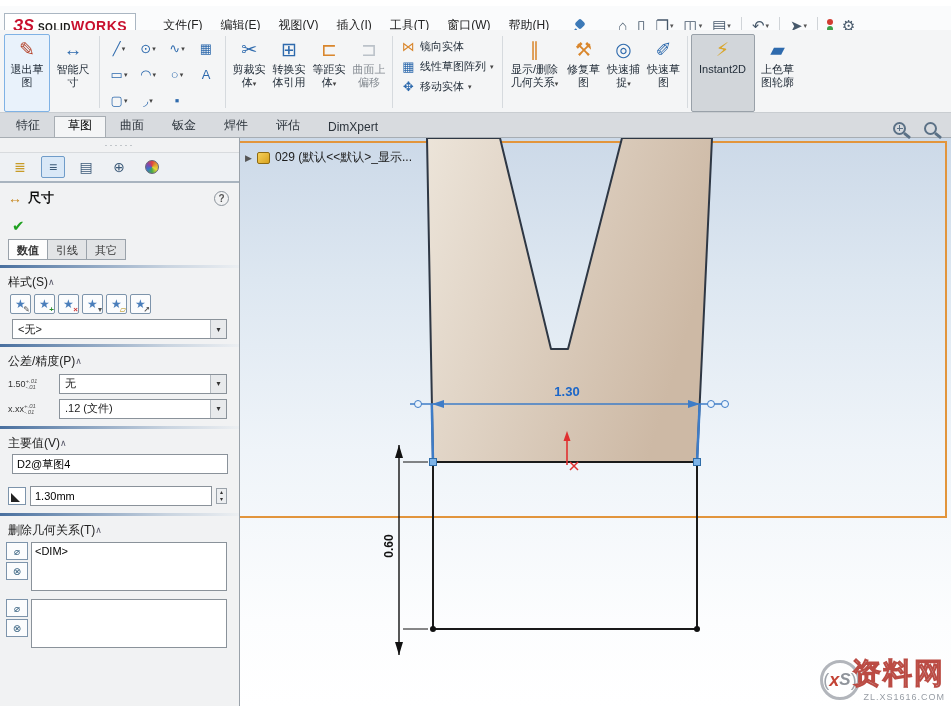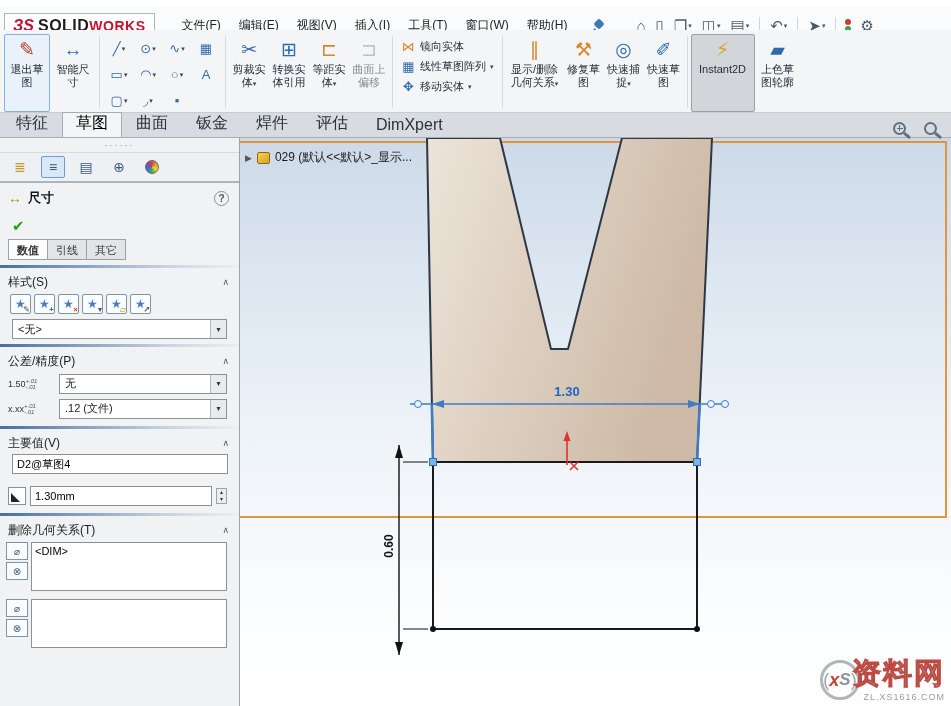--- a/index.html
+++ b/index.html
@@ -3,21 +3,21 @@
 <meta charset="utf-8">
 <style>
   *{box-sizing:border-box;margin:0;padding:0}
   html,body{width:951px;height:706px;overflow:hidden}
   body{position:relative;font-family:"Liberation Sans","DejaVu Sans",sans-serif;background:#fff;color:#222}
 
   
   .menubar{position:absolute;top:6px;left:0;width:951px;height:40px;background:#fafbfc;border-bottom:1px solid #d5d8db;display:flex;align-items:center}
   .logo{display:flex;align-items:center;gap:4px;height:26px;margin:2px 4px;padding:0 8px;border:1px solid #aab6c2;background:#fff}
   .logo-mark{color:#c8102e;font-weight:bold;font-style:italic;font-size:16px}
-  .logo-solid{font-weight:bold;font-size:16px;color:#1d1d1b;letter-spacing:.5px}
+  .logo-solid{font-weight:bold;font-size:10px;color:#1d1d1b;letter-spacing:.5px}
   .logo-works{font-weight:bold;font-size:14px;color:#c8102e;letter-spacing:.5px}
   .menus{display:flex;margin-left:14px}
   .menu{padding:5px 9px;font-size:12px;color:#222;cursor:default}
   .pin{position:relative;width:18px;height:18px;margin-left:10px}
   .pin b{position:absolute;left:8px;top:3px;width:8px;height:8px;background:#3d7ab8;border-radius:2px;transform:rotate(45deg)}
   .pin i{position:absolute;left:5px;top:11px;width:2px;height:7px;background:#3d7ab8;transform:rotate(45deg)}
   .quickbar{display:flex;align-items:center;gap:2px;margin-left:28px;color:#47596b;font-size:15px}
   .qbtn{display:flex;align-items:center;padding:2px 4px;border-radius:2px}
   .qcaret{font-size:7px;color:#555;margin-left:1px}
   .qsep{width:1px;height:18px;background:#d0d4d8;margin:0 4px}
@@ -39,40 +39,40 @@
   .tool-grid{display:grid;grid-template-columns:repeat(4,28px);grid-auto-rows:25px;gap:1px;margin:4px 2px 0 2px}
   .tbtn{display:flex;align-items:center;justify-content:center;border:1px solid transparent;border-radius:2px;font-size:13px;color:#2e6aad}
   .tbtn .caret{margin-left:1px}
   .rcol{display:flex;flex-direction:column;justify-content:flex-start;gap:3px;padding-top:6px;margin:0 2px}
   .rrow{display:flex;align-items:center;gap:4px;font-size:11px;color:#1f2a36;padding:1px 3px;border-radius:2px}
   .rrow .g{font-size:13px;color:#2e6aad;width:15px;text-align:center}
   .orange .g,.g.orange{color:#d9862c}
 
   
   .tabbar{position:absolute;top:113px;left:0;width:951px;height:25px;background:#d8dbdf;border-bottom:1px solid #a7adb3;display:flex;align-items:flex-end;padding-left:2px}
-  .ctab{font-size:16px;color:#2b333b;padding:0 13px 3px;border:1px solid transparent;border-bottom:none}
+  .ctab{font-size:12px;color:#2b333b;padding:0 13px 3px;border:1px solid transparent;border-bottom:none}
   .ctab.active{background:#f4f5f6;border-color:#a7adb3;color:#000}
 
   
   .panel{position:absolute;top:138px;left:0;width:240px;height:568px;background:#f1f2f3;border-right:1px solid #9aa2aa;overflow:hidden}
   .splitter{height:15px;display:flex;align-items:center;justify-content:center;color:#8a929a;font-size:9px;letter-spacing:2px;border-bottom:1px solid #d8dbde}
   .mgr-tabs{height:30px;display:flex;align-items:center;gap:9px;padding-left:8px;background:#eef1f4;border-bottom:2px solid #a9b4bf}
   .mgr-btn{width:24px;height:22px;display:flex;align-items:center;justify-content:center;border:1px solid transparent;border-radius:2px;font-size:14px;color:#3c5a78}
   .mgr-btn.active{background:#d9e8f7;border-color:#6f9cc9}
   .mgr-btn.gold{color:#c89b28}
   .wheel{width:14px;height:14px;border-radius:50%;background:conic-gradient(#e04040,#e0a030,#e8d838,#48a848,#3878c8,#8048b0,#e04040);border:1px solid #667}
   .pm-title{height:30px;display:flex;align-items:center;gap:6px;padding:0 10px 0 8px;font-size:13px;font-weight:bold;color:#111}
   .pm-title .g{font-size:14px;color:#c8881f;font-weight:normal}
   .help{margin-left:auto;width:15px;height:15px;border:1px solid #8a929a;border-radius:50%;font-size:10px;font-weight:bold;color:#555;display:flex;align-items:center;justify-content:center}
   .pm-check{height:26px;padding-left:12px;font-size:15px;color:#1fa01f;display:flex;align-items:center}
   .pm-tabs{display:flex;padding-left:8px;height:21px}
   .ptab{font-size:11px;padding:3px 8px;border:1px solid #9aa2aa;background:#e2e4e6;color:#333;margin-right:-1px}
   .ptab.active{background:#fdfdfd;font-weight:bold}
   .divider{height:3px;margin:5px 0 4px;background:linear-gradient(to right,#49709f,#c9d4e0 70%,#eceff2)}
-  .sec-h{display:flex;align-items:center;justify-content:space-between;padding:0 10px 0 8px;height:20px;font-size:12px;color:#222}
+  .sec-h{display:flex;align-items:center;padding:0 10px 0 8px;height:20px;font-size:12px;color:#222}
   .chev{font-size:9px;color:#556}
   .style-row{display:flex;gap:3px;padding:2px 0 4px 10px}
   .sbtn{position:relative;width:21px;height:20px;border:1px solid #7d94ab;background:#fbfcfd;border-radius:2px;font-size:12px;color:#4a7ebb;display:flex;align-items:center;justify-content:center}
   .sbtn .badge{position:absolute;right:0;bottom:-1px;font-size:8px;color:#555;font-weight:bold}
   .badge.green{color:#2a8f2a}.badge.red{color:#c33}.badge.gold{color:#b58900}
   .combo{display:flex;align-items:center;justify-content:space-between;height:20px;margin:1px 12px 2px;background:#fff;border:1px solid #8a929a;font-size:11px;padding-left:5px}
   .combo .arrow{width:16px;height:100%;background:#e8eaec;border-left:1px solid #b5bbc1;display:flex;align-items:center;justify-content:center;font-size:8px;color:#333}
   .tol-row{display:flex;align-items:center;gap:17px;padding:2px 12px 2px 8px;height:25px}
   .tol-icon{display:flex;align-items:center;border:0;font-size:9px;color:#333;min-width:34px}
   .tol-icon .stack{display:flex;flex-direction:column;font-size:6px;line-height:6px;color:#555;font-style:normal}

